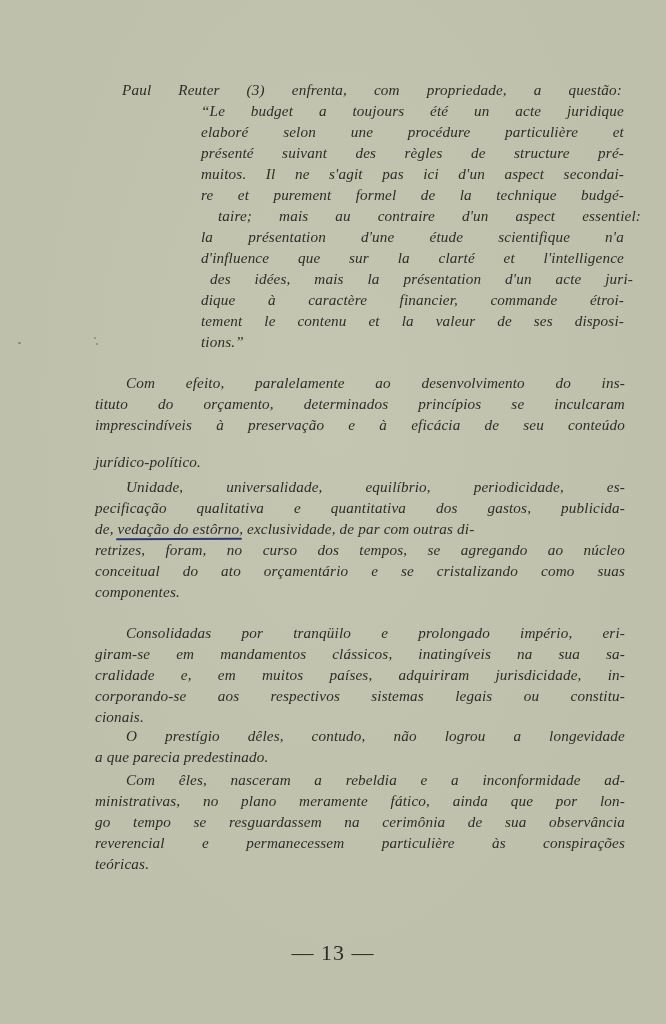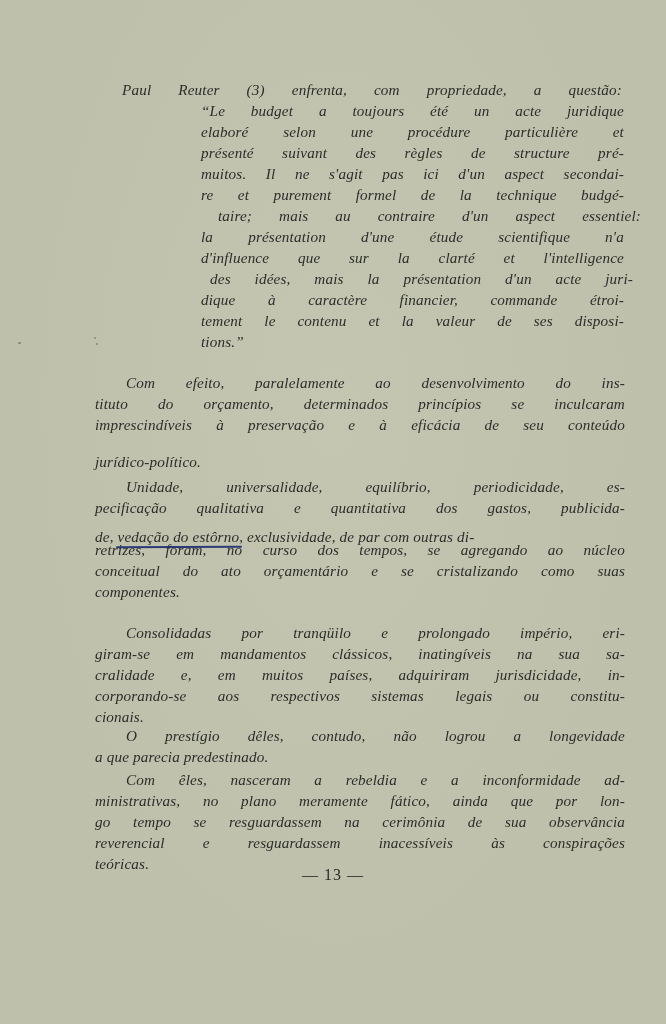--- a/index.html
+++ b/index.html
@@ -49,24 +49,24 @@
     bottom: -3px;
     height: 2px;
     background: #2a3a78;
     border-radius: 2px;
     transform: rotate(-0.3deg);
   }
   .page-number {
     position: absolute;
     left: 0;
     width: 666px;
-    top: 866px;
+    top: 940px;
     text-align: center;
     font-family: "Liberation Serif", "DejaVu Serif", serif;
-    font-size: 16px;
+    font-size: 22px;
     color: #2b2d2a;
     letter-spacing: 1px;
   }
   .speck {
     position: absolute;
     width: 3px; height: 2px;
     background: #6f7064;
     border-radius: 1px;
     opacity: 0.7;
   }
@@ -100,21 +100,21 @@
     <div>
       <div class="line justify" style="left:126px; top:373px; width:499px;">Com efeito, paralelamente ao desenvolvimento do ins-</div>
       <div class="line justify" style="left:95px; top:394px; width:530px;">tituto do orçamento, determinados princípios se inculcaram</div>
       <div class="line justify" style="left:95px; top:415px; width:530px;">imprescindíveis à preservação e à eficácia de seu conteúdo</div>
       <div class="line" style="left:95px; top:420px;margin-top:32px;">jurídico-político.</div>
     </div>
 
     <div>
       <div class="line justify" style="left:126px; top:477px; width:499px;">Unidade, universalidade, equilíbrio, periodicidade, es-</div>
       <div class="line justify" style="left:95px; top:498px; width:530px;">pecificação qualitativa e quantitativa dos gastos, publicida-</div>
-      <div class="line" style="left:95px; top:519px; width:530px; display:flex; justify-content:space-between;margin-top:8px;">
+      <div class="line" style="left:95px; top:519px; width:530px; display:flex; justify-content:space-between;">
         <span style="white-space:pre;"><span>de, </span><span class="underlined">vedação do estôrno</span><span>, exclusividade, de par com outras di-</span></span>
       </div>
       <div class="line justify" style="left:95px; top:540px; width:530px;">retrizes, foram, no curso dos tempos, se agregando ao núcleo</div>
       <div class="line justify" style="left:95px; top:561px; width:530px;">conceitual do ato orçamentário e se cristalizando como suas</div>
       <div class="line" style="left:95px; top:582px;">componentes.</div>
     </div>
 
     <div>
       <div class="line justify" style="left:126px; top:623px; width:499px;">Consolidadas por tranqüilo e prolongado império, eri-</div>
       <div class="line justify" style="left:95px; top:644px; width:530px;">giram-se em mandamentos clássicos, inatingíveis na sua sa-</div>
@@ -125,21 +125,21 @@
 
     <div>
       <div class="line justify" style="left:126px; top:726px; width:499px;">O prestígio dêles, contudo, não logrou a longevidade</div>
       <div class="line" style="left:95px; top:747px;">a que parecia predestinado.</div>
     </div>
 
     <div>
       <div class="line justify" style="left:126px; top:770px; width:499px;">Com êles, nasceram a rebeldia e a inconformidade ad-</div>
       <div class="line justify" style="left:95px; top:791px; width:530px;">ministrativas, no plano meramente fático, ainda que por lon-</div>
       <div class="line justify" style="left:95px; top:812px; width:530px;">go tempo se resguardassem na cerimônia de sua observância</div>
-      <div class="line justify" style="left:95px; top:833px; width:530px;">reverencial e resguardassem inacessíveis às conspirações</div>
+      <div class="line justify" style="left:95px; top:833px; width:530px;">reverencial e permanecessem particulière às conspirações</div>
       <div class="line" style="left:95px; top:854px;">teóricas.</div>
     </div>
   </div>
 
   <div class="page-number">— 13 —</div>
 
   <div class="speck" style="left:18px; top:342px;"></div>
   <div class="speck" style="left:94px; top:337px; width:2px;"></div>
   <div class="speck" style="left:96px; top:343px; width:2px;"></div>
 </div>

